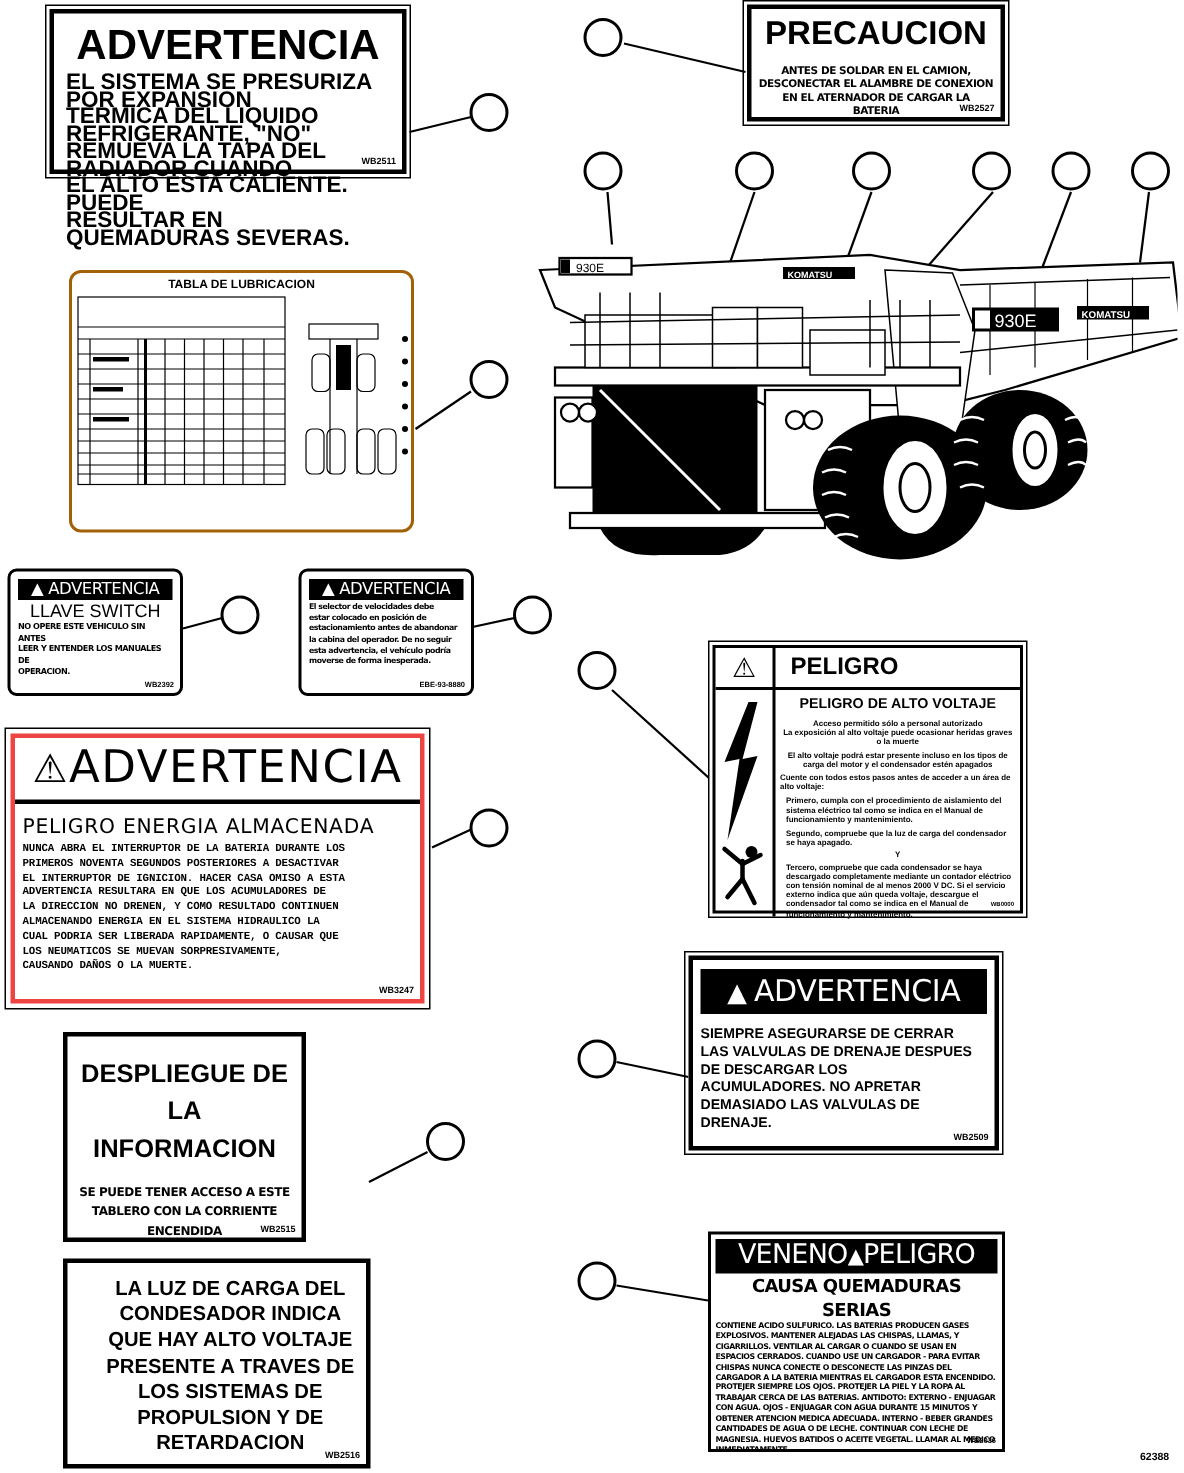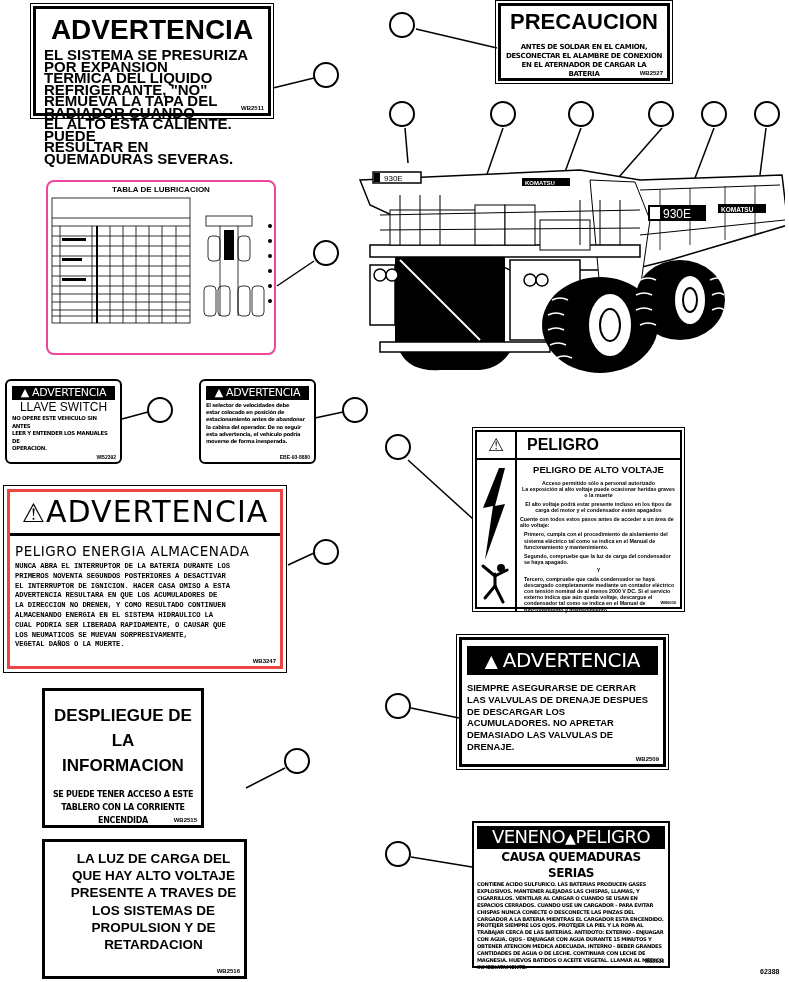--- a/index.html
+++ b/index.html
@@ -74,21 +74,21 @@
 <div class="abs decal dbl" style="left:498px;top:3px;width:172px;height:78px;padding:3px 4px;">
   <div class="b c" style="font-size:22px;line-height:26px;">PRECAUCION</div>
   <div class="b c narrow" style="font-size:7px;line-height:9px;margin-top:8px;">
     <div>ANTES DE SOLDAR EN EL CAMION,</div>
     <div>DESCONECTAR EL ALAMBRE DE CONEXION</div>
     <div>EN EL ATERNADOR DE CARGAR LA BATERIA</div>
   </div>
   <span class="code">WB2527</span>
 </div>
 
-<div class="abs" style="left:46px;top:180px;width:230px;height:175px;border:2px solid #ec4899;border-radius:8px;background:#fff;">
+<div class="abs" style="left:46px;top:180px;width:230px;height:175px;border:2px solid #a16207;border-radius:8px;background:#fff;">
   <div class="b c" style="font-size:8px;margin-top:3px;">TABLA DE LUBRICACION</div>
   <svg width="230" height="155" style="position:absolute;left:0;top:14px;">
     <g stroke="#000" fill="none" stroke-width="0.8">
       <rect x="4" y="2" width="138" height="125"></rect>
       <line x1="4" y1="22" x2="142" y2="22"></line>
       <line x1="4" y1="30" x2="142" y2="30"></line>
       <line x1="12" y1="30" x2="12" y2="127"></line>
       <line x1="44" y1="30" x2="44" y2="127"></line>
       <line x1="49" y1="30" x2="49" y2="127" stroke-width="2"></line>
       <line x1="62" y1="30" x2="62" y2="127"></line>
@@ -168,21 +168,21 @@
     <div class="narrow" style="font-size:13.5px;line-height:18px;padding:6px 5px 2px 5px;letter-spacing:0.5px;">PELIGRO ENERGIA ALMACENADA</div>
     <div class="b" style="font-family:'Liberation Mono', monospace;font-size:7.2px;line-height:9.8px;padding:0 5px;letter-spacing:-0.1px;">
       <div>NUNCA ABRA EL INTERRUPTOR DE LA BATERIA DURANTE LOS</div>
       <div>PRIMEROS NOVENTA SEGUNDOS POSTERIORES A DESACTIVAR</div>
       <div>EL INTERRUPTOR DE IGNICION.  HACER CASA OMISO A ESTA</div>
       <div>ADVERTENCIA RESULTARA EN QUE LOS ACUMULADORES DE</div>
       <div>LA DIRECCION NO DRENEN, Y COMO RESULTADO CONTINUEN</div>
       <div>ALMACENANDO ENERGIA EN EL SISTEMA HIDRAULICO LA</div>
       <div>CUAL PODRIA SER LIBERADA RAPIDAMENTE, O CAUSAR QUE</div>
       <div>LOS NEUMATICOS SE MUEVAN SORPRESIVAMENTE,</div>
-      <div>VEGETAL DAÑOS O LA MUERTE.</div>
+      <div>CAUSANDO DAÑOS O LA MUERTE.</div>
     </div>
     <span class="code">WB3247</span>
   </div>
 </div>
 
 <div class="abs" style="left:472px;top:427px;width:213px;height:185px;border:1px solid #000;background:#fff;padding:2px;">
   <div style="border:2px solid #000;height:100%;box-sizing:border-box;position:relative;">
     <div style="display:flex;border-bottom:2px solid #000;height:26px;">
       <div class="c" style="width:38px;border-right:2px solid #000;font-size:18px;line-height:26px;">⚠</div>
       <div class="b" style="font-size:16px;line-height:26px;padding-left:10px;">PELIGRO</div>
@@ -244,20 +244,21 @@
   <div class="b c narrow" style="font-size:8px;line-height:13px;margin-top:10px;">
     <div>SE PUEDE TENER ACCESO A ESTE</div>
     <div>TABLERO CON LA CORRIENTE ENCENDIDA</div>
   </div>
   <span class="code">WB2515</span>
 </div>
 
 <div class="abs decal" style="left:42px;top:839px;width:205px;height:140px;padding:8px 2px 2px 20px;">
   <div class="b c" style="font-size:13.5px;line-height:17.2px;">
     <div>LA LUZ DE CARGA DEL</div>
+    <div>CONDESADOR INDICA</div>
     <div>QUE HAY ALTO VOLTAJE</div>
     <div>PRESENTE A TRAVES DE</div>
     <div>LOS SISTEMAS DE</div>
     <div>PROPULSION Y DE</div>
     <div>RETARDACION</div>
   </div>
   <span class="code">WB2516</span>
 </div>
 
 <div class="abs decal" style="left:472px;top:821px;width:198px;height:147px;border-width:2px;padding:3px;">

